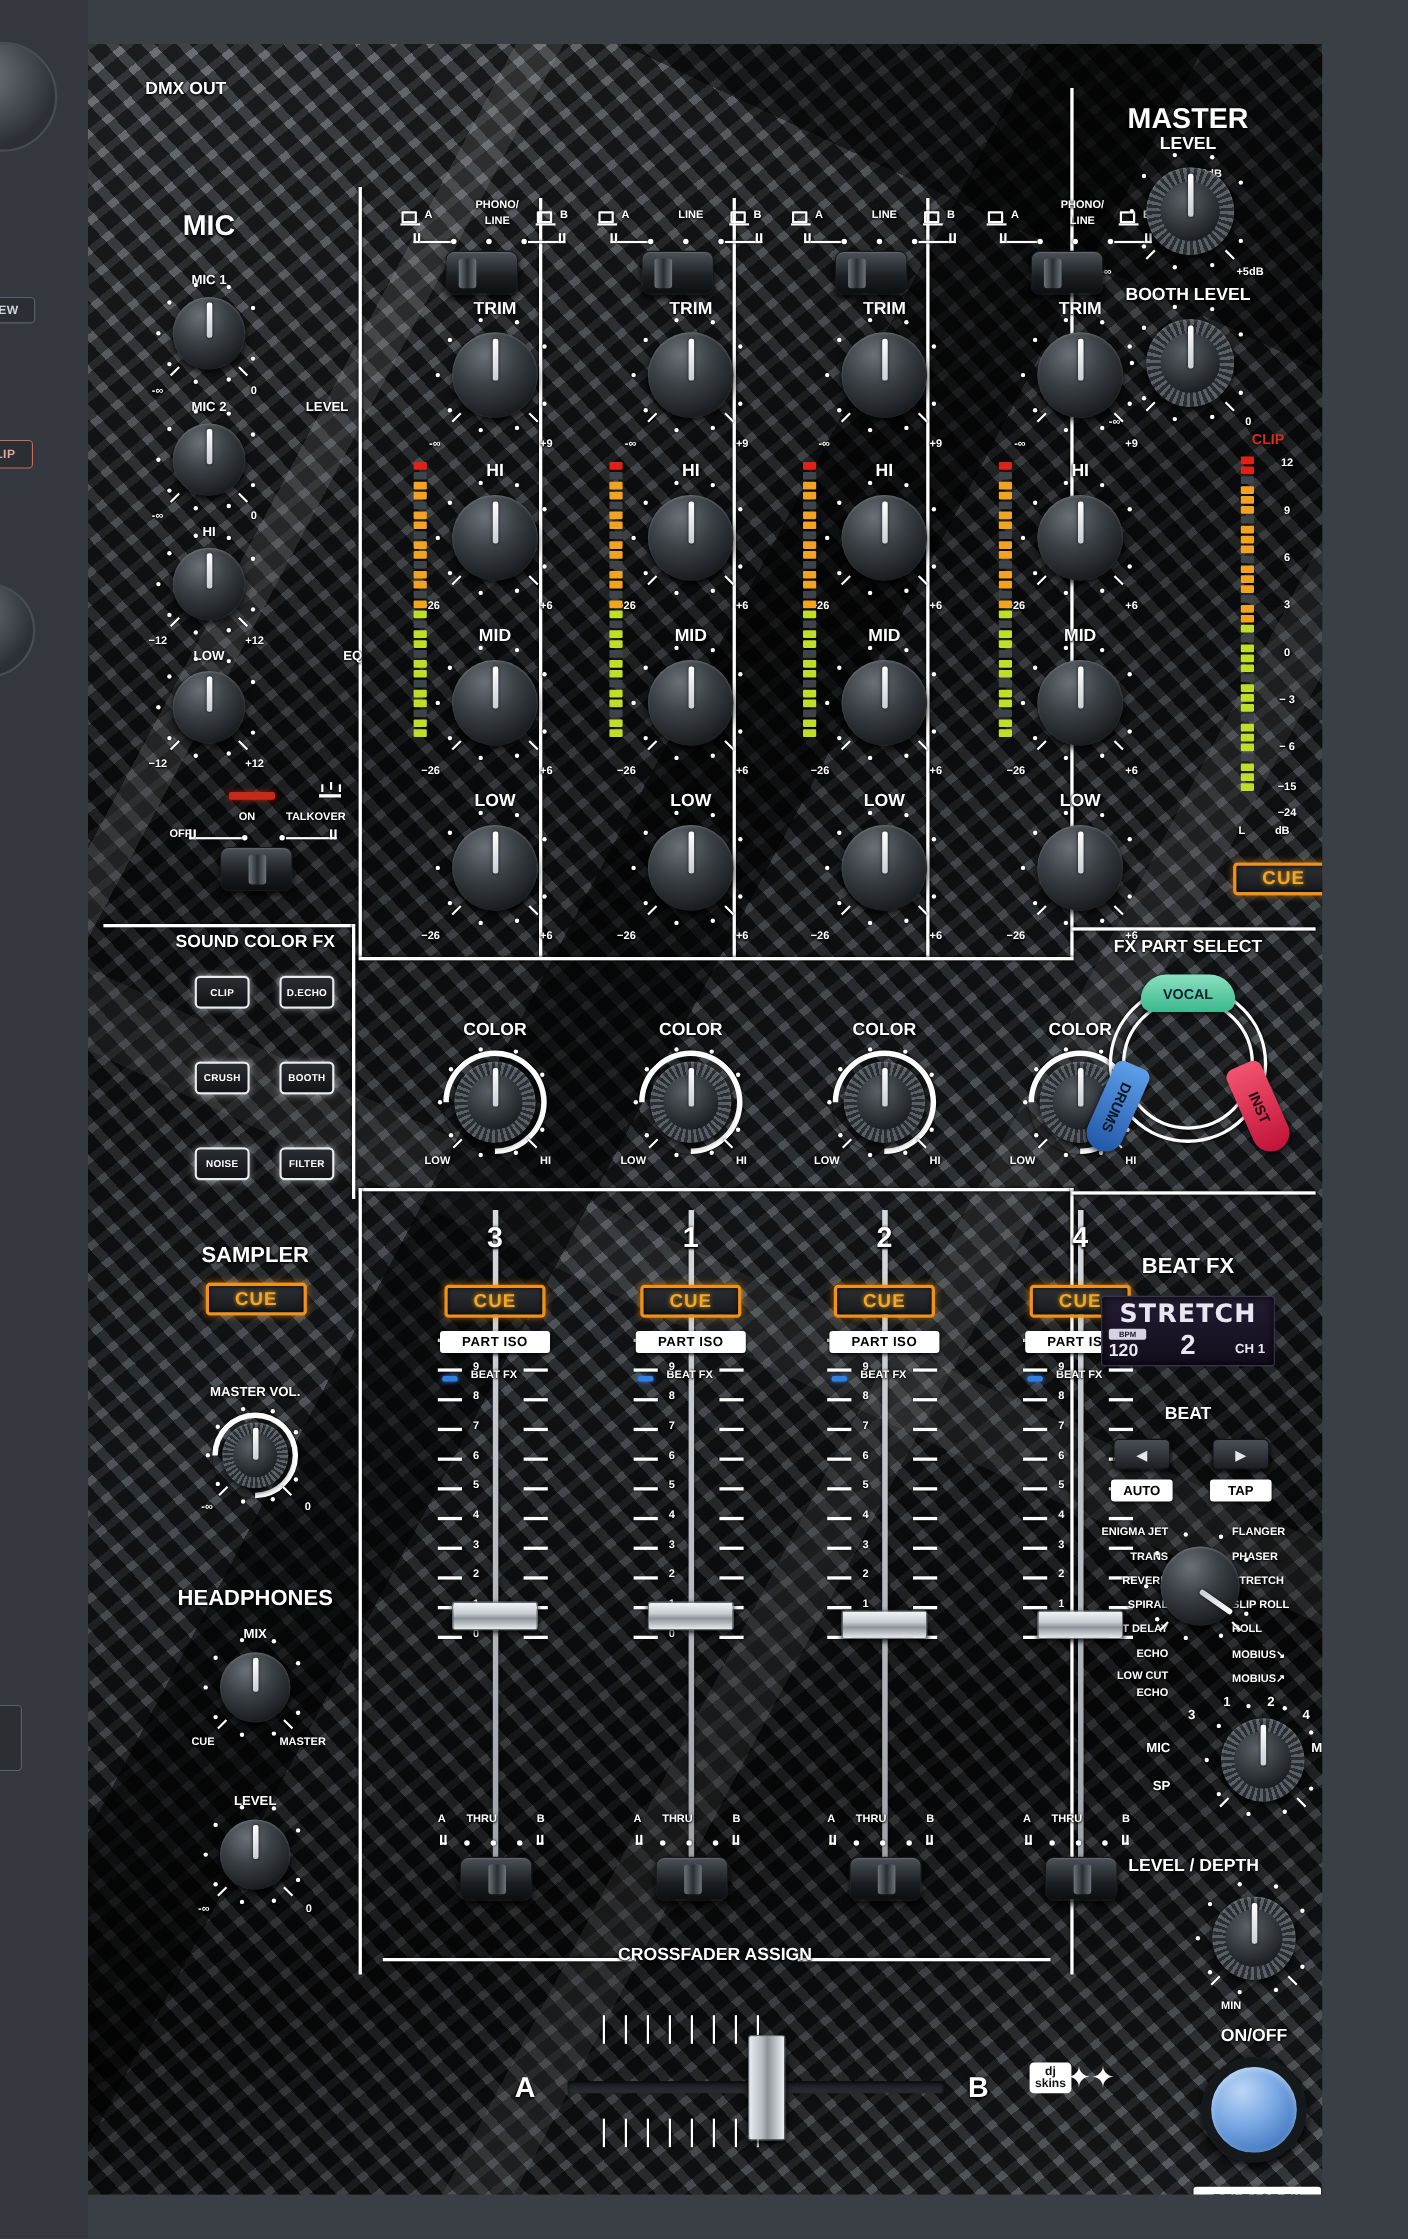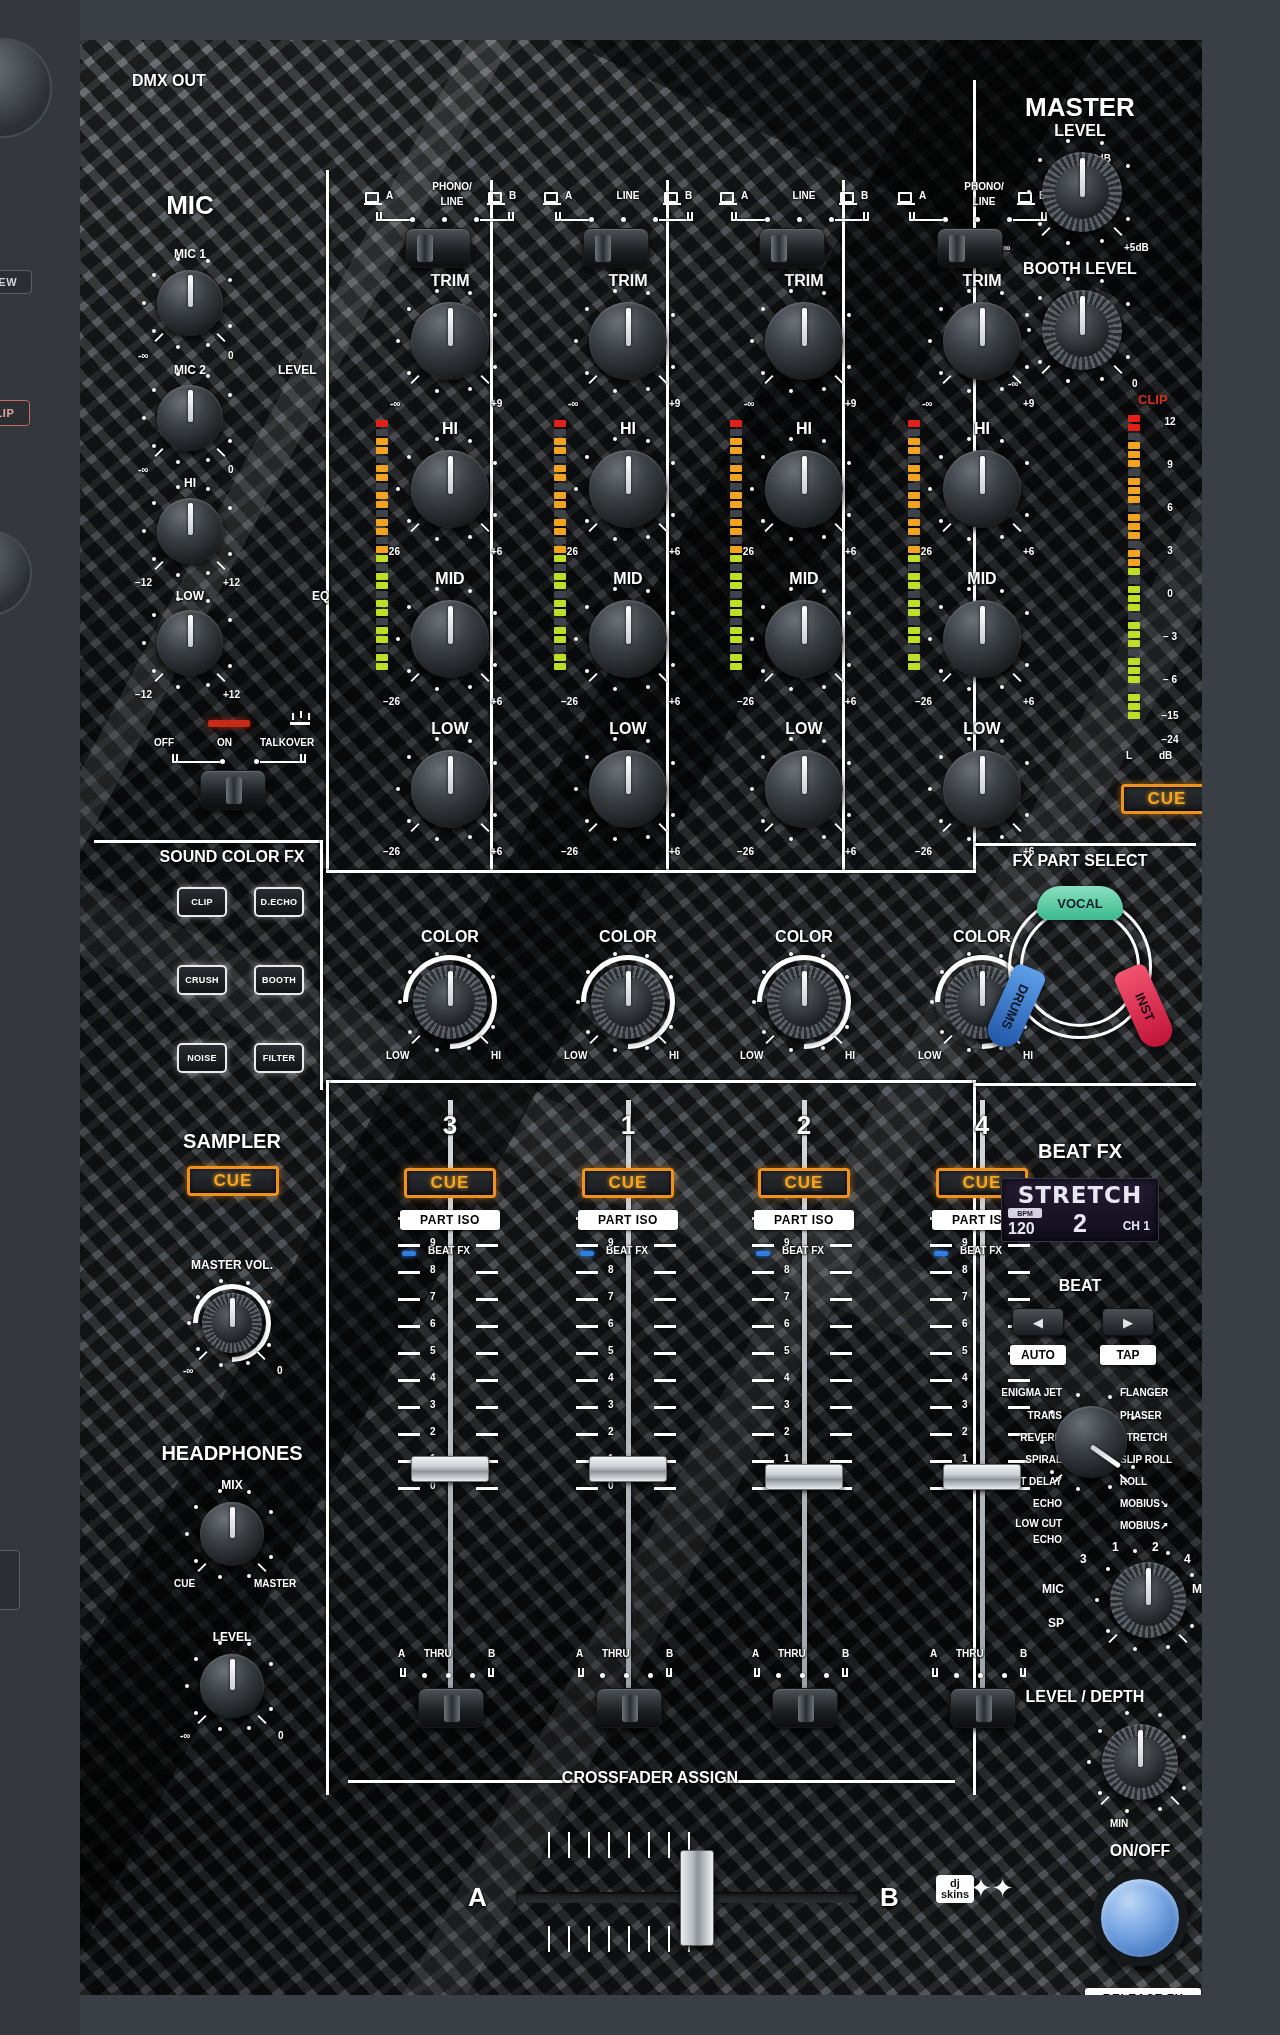--- a/index.html
+++ b/index.html
@@ -422,21 +422,21 @@
     <span class="lbl xs" style="left:143px; top:649px;">+12</span>
     <span class="lbl sm" style="left:232px; top:549px;">EQ</span>
 
     <div class="red-led" style="left:128px; top:680px;"></div>
     <div class="talkover-icon" style="left:210px; top:673px;">
       <b style="left:2px; top:0;"></b>
         <b style="left:10px; top:-2px;"></b>
         <b style="left:18px; top:0;"></b>
         <i style="left:0;"></i>
     </div>
-    <span class="lbl xs" style="left:74px; top:697px;">OFF</span>
+    <span class="lbl xs" style="left:74px; top:713px;">OFF</span>
     <span class="lbl xs" style="left:137px; top:697px;">ON</span>
     <span class="lbl xs" style="left:180px; top:697px;">TALKOVER</span>
     <div class="sw-scale" style="left:92px; top:714px; width:148px;">
       <div class="bracket" style="left:0; width:6px;"></div>
       <div class="sw-line" style="left:6px; width:42px;"></div>
       <div class="pt" style="left:48px;"></div>
       <div class="pt" style="left:82px;"></div>
       <div class="sw-line" style="left:88px; width:40px;"></div>
       <div class="bracket" style="left:128px; width:6px;"></div>
     </div>

